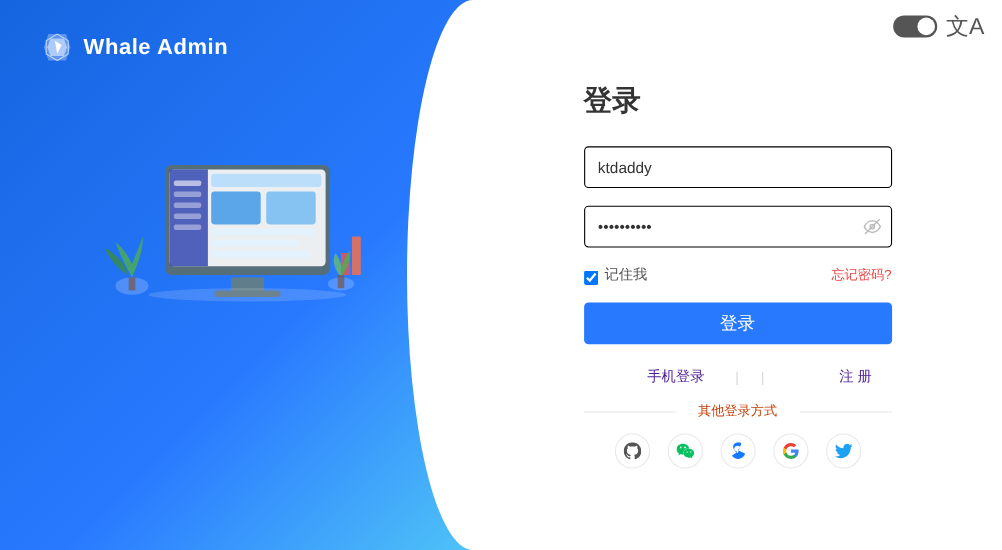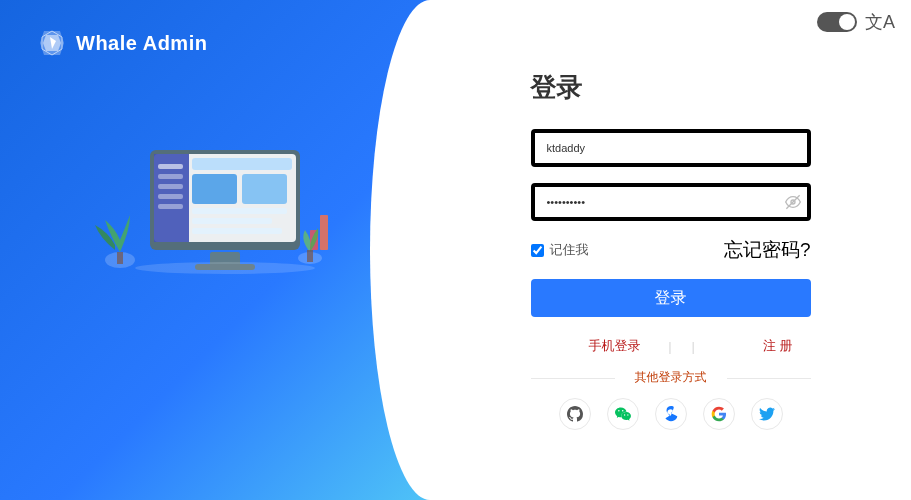--- a/index.html
+++ b/index.html
@@ -111,24 +111,24 @@
       margin-bottom: 24px;
     }
 
     .input-group {
       margin-bottom: 16px;
     }
 
     .input-field {
       width: 100%;
       height: 38px;
-      border: 4px solid #000000;
+      border: 1px solid #000000;
       border-radius: 4px;
       padding: 0 12px;
-      font-size: 11px;
+      font-size: 14px;
       color: #333;
       outline: none;
       transition: border-color 0.2s;
     }
 
     .password-wrapper {
       position: relative;
     }
 
     .password-toggle {
@@ -148,34 +148,34 @@
 
     .remember-row {
       display: flex;
       justify-content: space-between;
       align-items: center;
       margin-bottom: 16px;
     }
 
     .remember-label {
       display: flex;
-      align-items: center;
+      align-items: flex-end;
       gap: 6px;
       font-size: 13px;
       color: #555;
       cursor: pointer;
     }
 
     .remember-checkbox {
       cursor: pointer;
     }
 
     .forgot-link {
-      font-size: 19px;
-      color: #000000;
+      font-size: 12px;
+      color: #ef4444;
       cursor: pointer;
       text-decoration: none;
     }
 
     .login-btn {
       width: 100%;
       height: 38px;
       background: #2979ff;
       color: #fff;
       border: none;
@@ -188,21 +188,21 @@
 
     .alt-login-row {
       display: flex;
       justify-content: space-around;
       align-items: center;
       margin-bottom: 10px;
     }
 
     .alt-login-item {
       font-size: 13px;
-      color: #b91c1c;
+      color: #4c1d95;
       cursor: pointer;
       padding: 4px 8px;
       margin-left: 40px;
     }
 
     .alt-login-divider {
       color: #d9d9d9;
       font-size: 13px;
     }
 
@@ -272,21 +272,21 @@
     .toggle-circle {
       width: 16px;
       height: 16px;
       background: #fff;
       border-radius: 50%;
       position: absolute;
       right: 2px;
     }
 
     .lang-icon {
-      font-size: 18px;
+      font-size: 21px;
       color: #555;
       cursor: pointer;
     }
 
     
     .monitor-svg {
       width: 240px;
       height: 200px;
     }
   </style>

